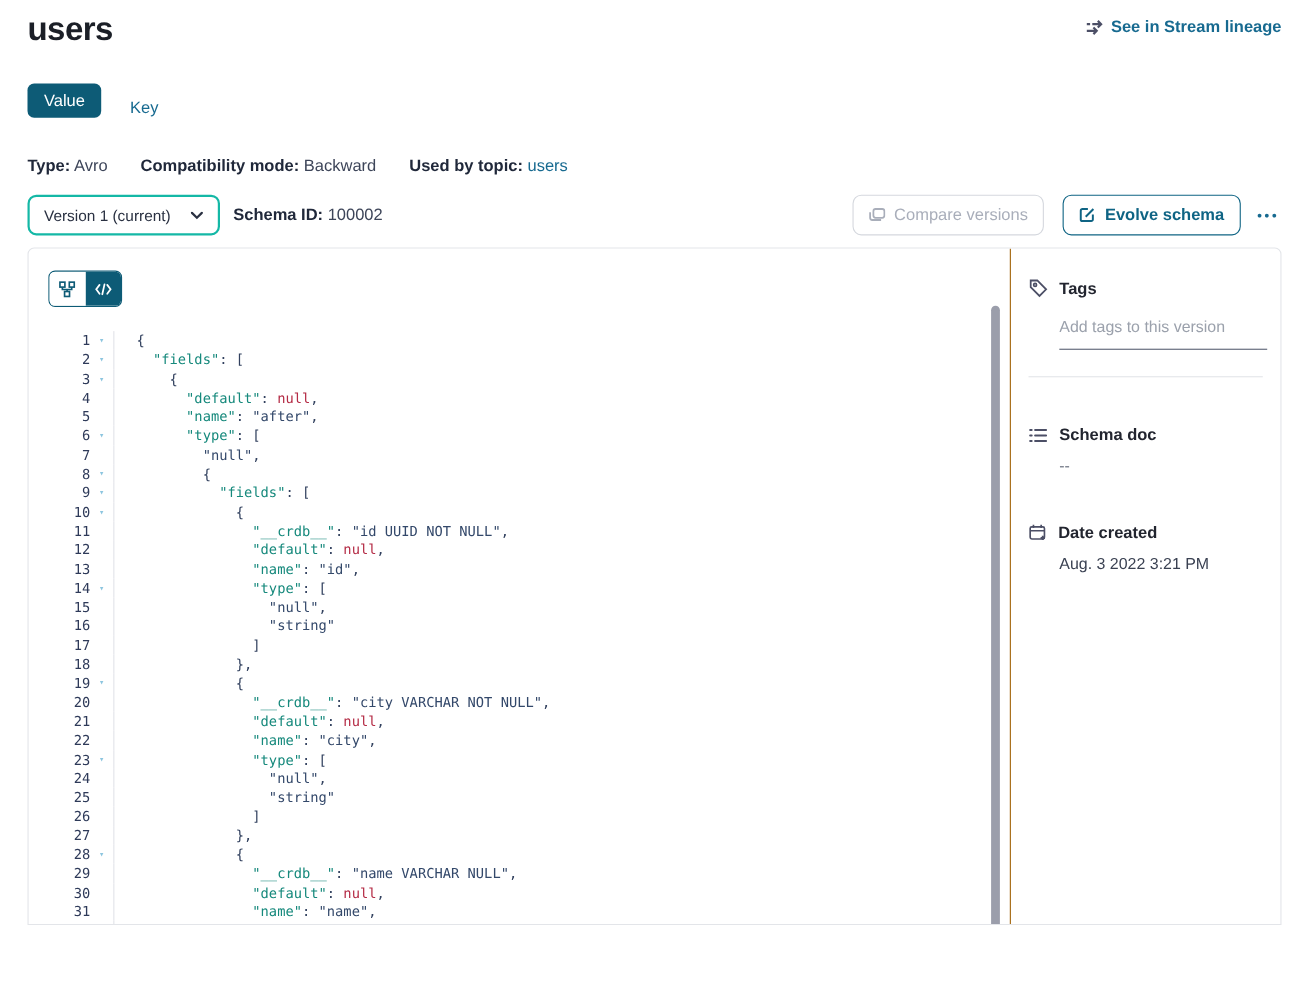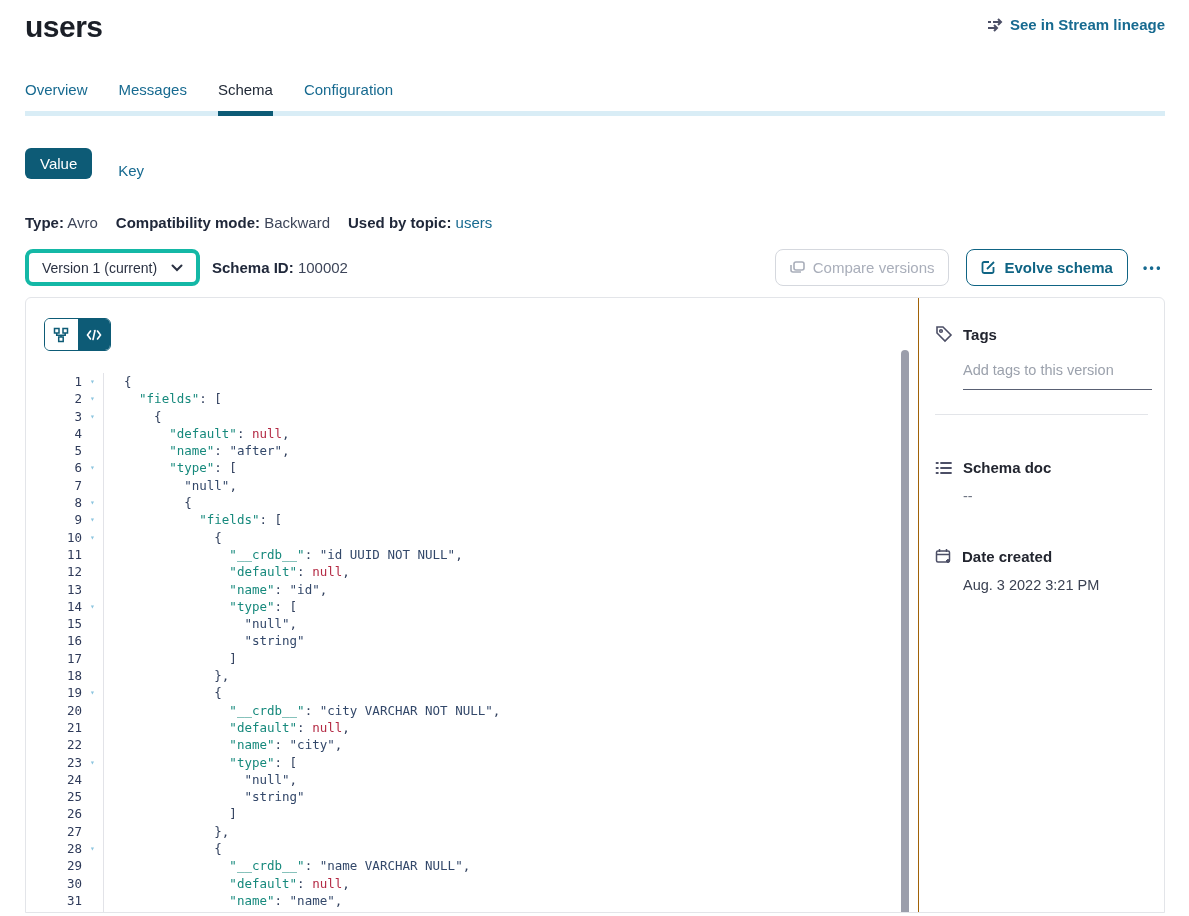--- a/index.html
+++ b/index.html
@@ -21,27 +21,27 @@
     height:5px; background:#0d5b76; }
 
   
   .vk { margin-top:32px; display:flex; align-items:flex-end; }
   .btn-value { background:#0d5b76; color:#fff; font-size:15px; border:none;
     border-radius:6px; padding:7px 15px; cursor:pointer; }
   .btn-key { color:#176a90; font-size:15px; margin-left:26px; background:none;
     border:none; cursor:pointer; }
 
   
-  .meta { margin-top:35px; font-size:15px; display:flex; gap:18px; color:#3d4559; }
+  .meta { margin-top:35px; font-size:15px; display:flex; gap:30px; color:#3d4559; }
   .meta b { color:#20283a; }
   .meta .lnk { color:#176a90; cursor:pointer; }
 
   
   .vbar { margin-top:18px; display:flex; align-items:center; }
-  .select { width:175px; height:37px; border:4px solid #14b8a6; border-radius:8px;
+  .select { width:175px; height:37px; border:2px solid #14b8a6; border-radius:8px;
     display:flex; align-items:center; justify-content:space-between; padding:0 13px;
     font-size:14px; color:#2a3142; cursor:pointer; background:#fff; }
   .schemaid { margin-left:12px; font-size:15px; color:#3d4559; }
   .schemaid b { color:#20283a; }
   .spacer { flex:1; }
   .btn-compare { height:37px; display:flex; align-items:center; gap:8px; padding:0 14px;
     border:1px solid #d5d8de; border-radius:8px; background:#fff; color:#a9aeba;
     font-size:15px; font-weight:500; cursor:default; }
   .btn-evolve { height:37px; display:flex; align-items:center; gap:8px; padding:16px 14px;
     border:1px solid #0f6484; border-radius:8px; background:#fff; color:#0f6484;
@@ -96,26 +96,20 @@
       <span class="sb-icon">
         <svg width="18" height="14" viewBox="0 0 18 14" fill="none" stroke="currentColor" stroke-width="2">
           <path d="M1 4 h3 M6 4 h8 M11 1 l3 3 l-3 3"></path>
           <path d="M1 10 h9 M7 7 l3 3 l-3 3"></path>
         </svg>
       </span>
       <span>See in Stream lineage</span>
     </div>
   </div>
 
-  <div class="tabs">
-      <div class="tab">Overview</div>
-      <div class="tab">Messages</div>
-      <div class="tab active">Schema</div>
-      <div class="tab">Configuration</div>
-    </div>
 
   <div class="vk">
     <button class="btn-value">Value</button>
     <button class="btn-key">Key</button>
   </div>
 
   <div class="meta">
     <span><b>Type:</b> <span>Avro</span></span>
     <span><b>Compatibility mode:</b> <span>Backward</span></span>
     <span><b>Used by topic:</b> <span class="lnk">users</span></span>

